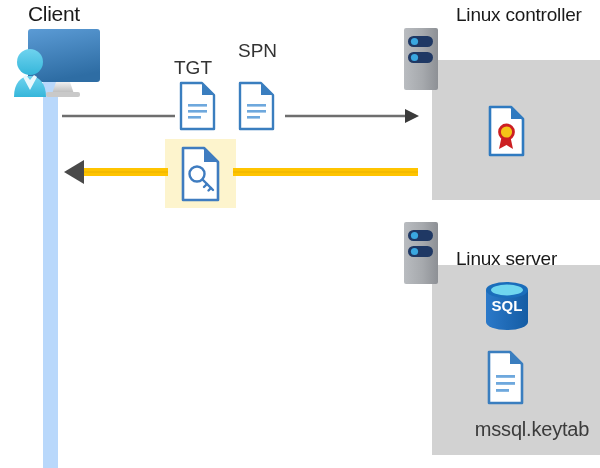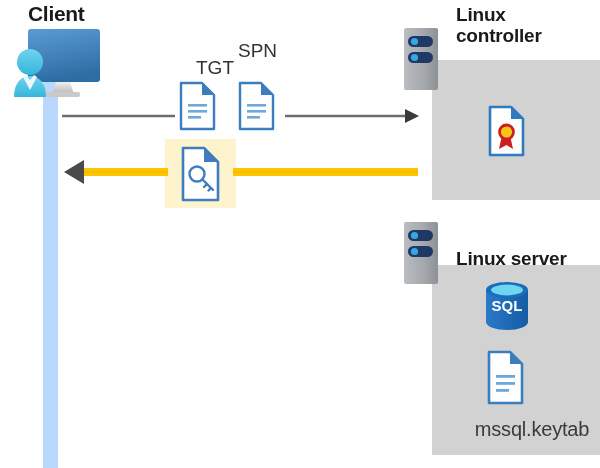--- a/index.html
+++ b/index.html
@@ -10,35 +10,35 @@
   .stage{position:absolute;left:0;top:0;width:600px;height:468px;}
   .abs{position:absolute;}
 
   
   .panel{background:#d2d2d2;}
   #dc-panel{left:432px;top:60px;width:168px;height:140px;}
   #linux-panel{left:432px;top:265px;width:168px;height:190px;}
 
   
   .title{
-    font-weight:bold;color:#1a1a1a;line-height:1.12;
+    font-weight:normal;color:#1a1a1a;line-height:1.12;
     font-family:"Liberation Sans", sans-serif;
   }
   #client-title{left:28px;top:2px;font-size:21px;letter-spacing:-0.3px;}
   #dc-title{left:456px;top:4px;font-size:19px;letter-spacing:-0.2px;width:140px;}
   #linux-title{left:456px;top:228px;font-size:19px;letter-spacing:-0.2px;margin-top:20px;}
 
   .filelabel{
     left:432px;top:418px;width:200px;text-align:center;
     font-size:20px;color:#3b3b3b;letter-spacing:-0.2px;
   }
 
   
   .doclabel{font-size:19px;color:#333333;letter-spacing:0px;}
-  #tgt-label{left:196px;top:57px;}
+  #tgt-label{left:174px;top:57px;}
   #spn-label{left:238px;top:40px;}
 
   
   #lifeline{left:43px;top:74px;width:15px;height:394px;background:#b9d8fb;}
 
   
   #key-highlight{left:165px;top:139px;width:71px;height:69px;background:#fdf4cd;}
 
   
   svg.ov{position:absolute;left:0;top:0;width:600px;height:468px;overflow:visible;}

